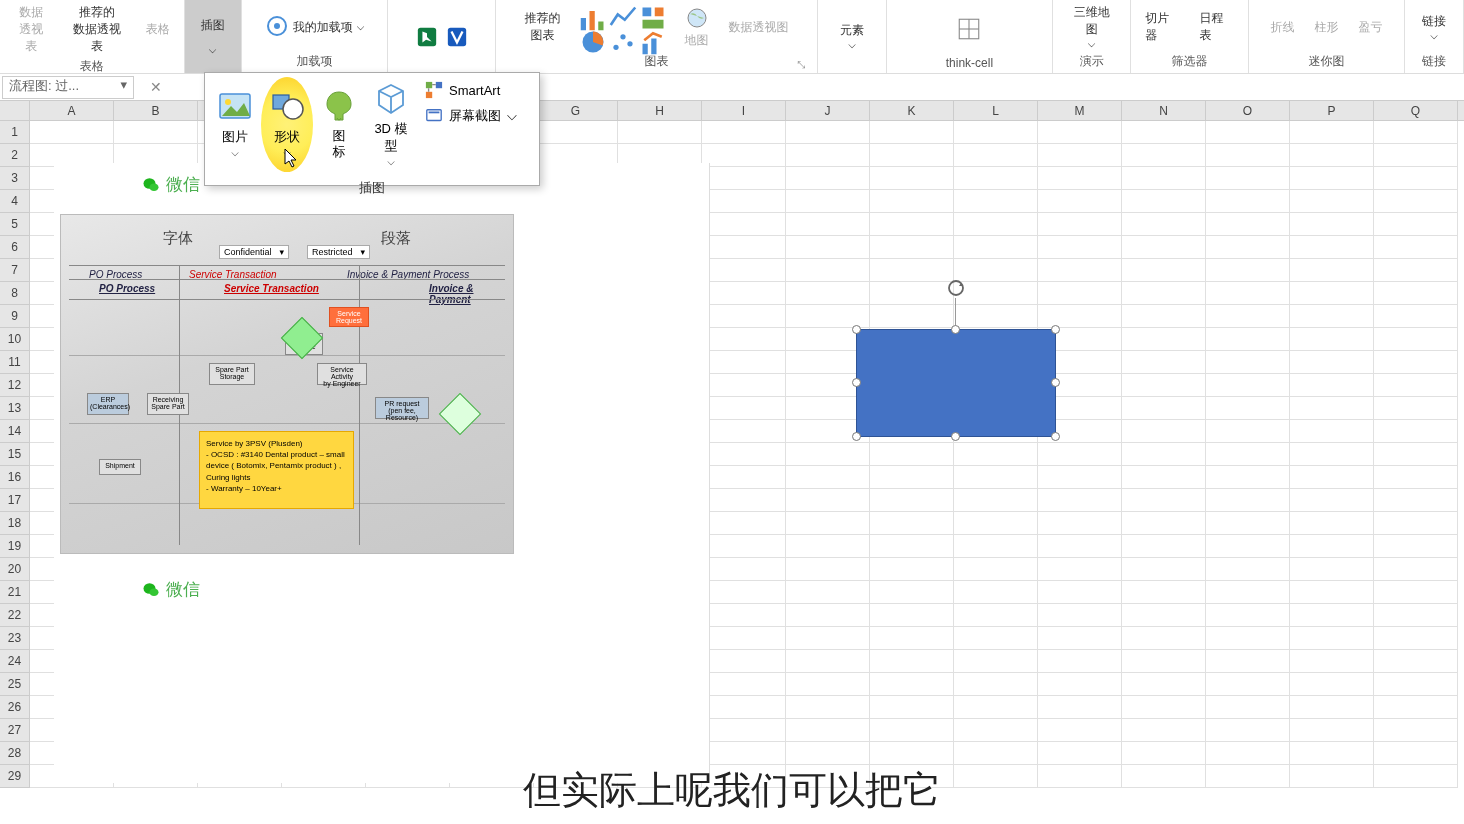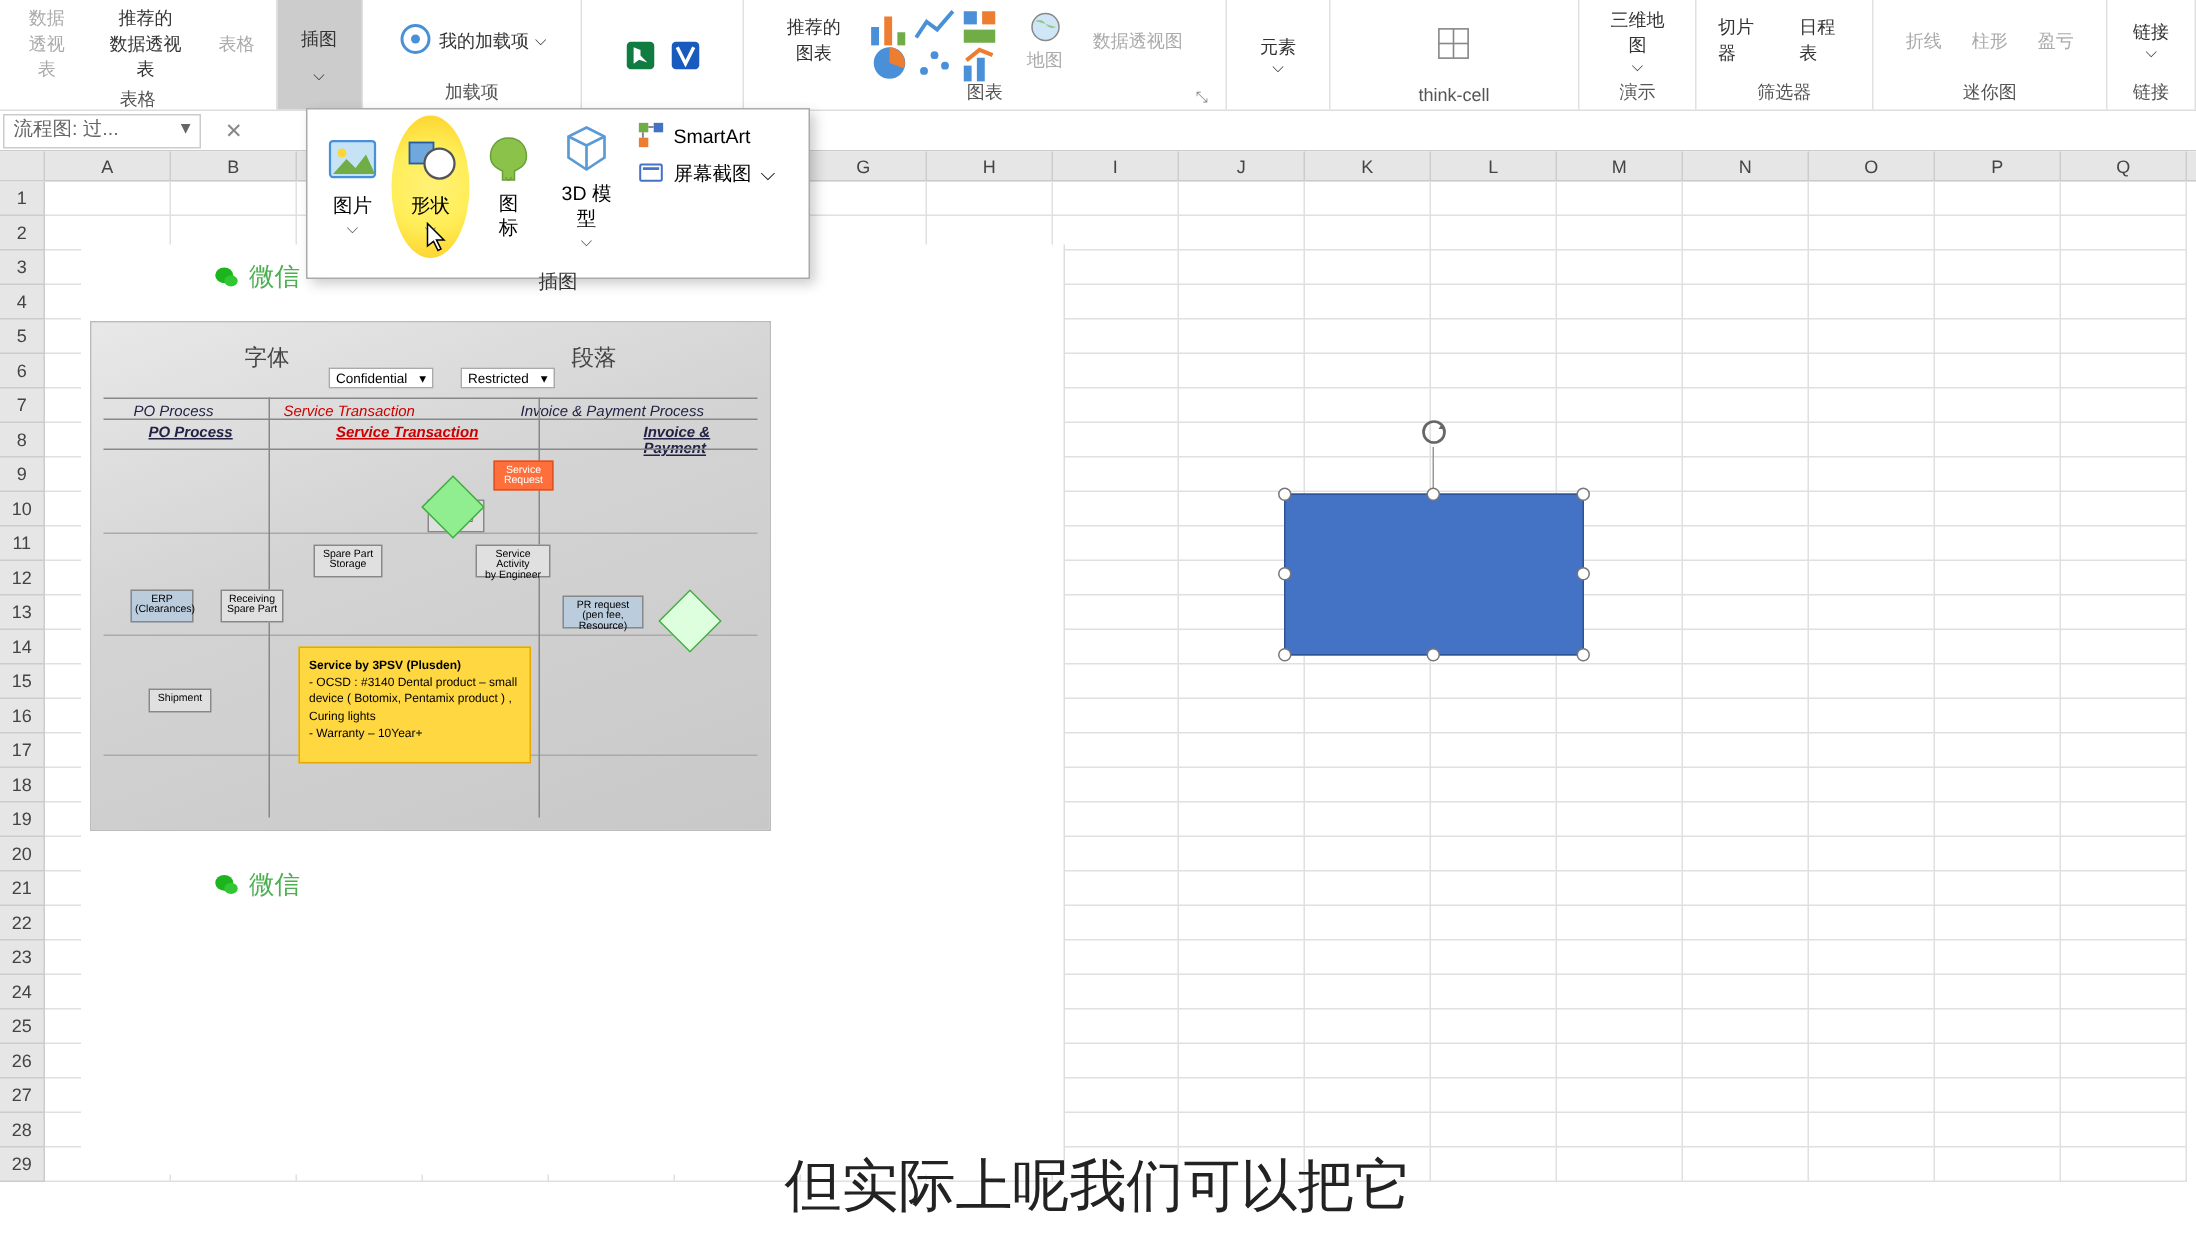--- a/index.html
+++ b/index.html
@@ -1315,21 +1315,21 @@
 (Clearances)</div>
             <div class="fc-box" style="top:170px;left:78px;width:42px;height:22px;white-space:pre-line">Receiving
 Spare Part</div>
             <div class="fc-box" style="top:236px;left:30px;width:42px;height:16px">Shipment</div>
             <div class="fc-box" style="top:174px;left:306px;width:54px;height:22px;background:#bcd;white-space:pre-line">PR request
 (pen fee, Resource)</div>
             <div class="fc-diamond" style="top:100px;left:218px"></div>
             <div class="fc-diamond" style="top:176px;left:376px;background:#dfd"></div>
 
             <div class="fc-box fc-yellow" style="top:208px;left:130px;width:155px;height:78px">
-              <div style="font-weight:bold">Service by 3PSV (Plusden)</div>
+              <div style="font-weight:normal">Service by 3PSV (Plusden)</div>
               <div>- OCSD : #3140 Dental product – small</div>
               <div>  device ( Botomix, Pentamix product ) ,</div>
               <div>  Curing lights</div>
               <div>- Warranty – 10Year+</div>
             </div>
           </div>
         </div>
         
         <div class="chat-label">
           <svg class="wechat-icon" viewBox="0 0 24 24">

